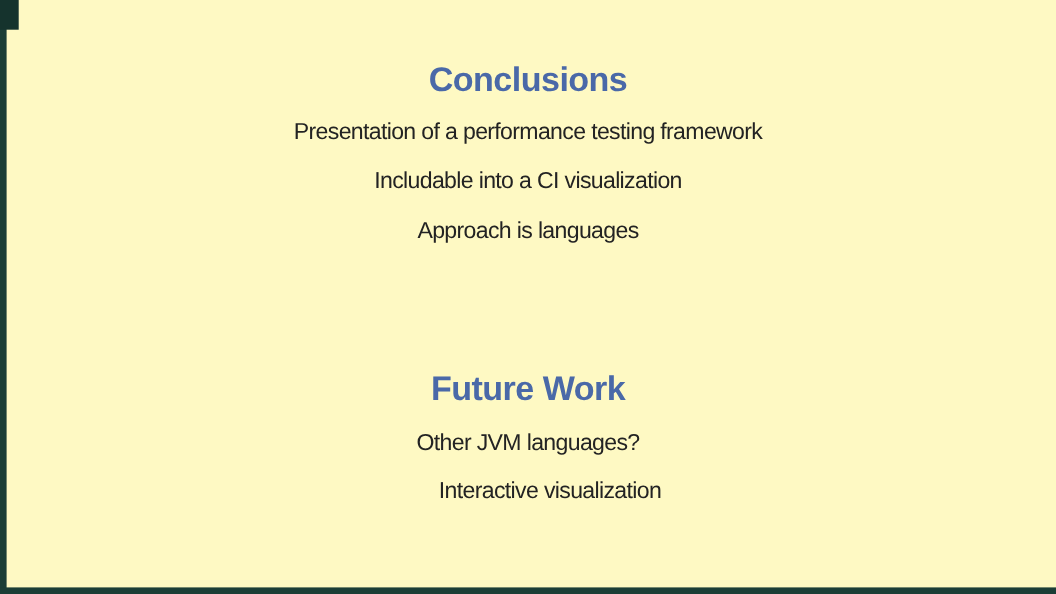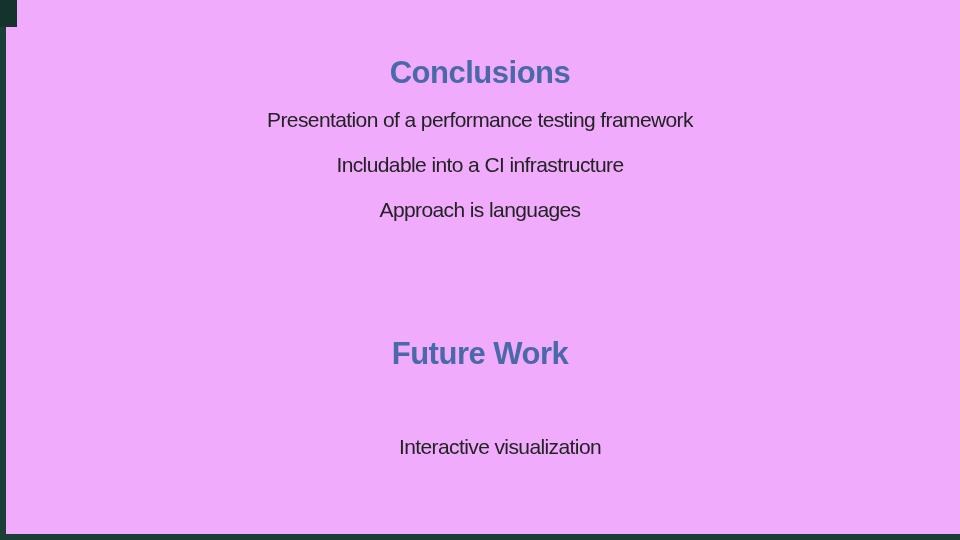--- a/index.html
+++ b/index.html
@@ -5,21 +5,21 @@
   * { margin: 0; padding: 0; box-sizing: border-box; }
   html, body {
     width: 960px; height: 540px;
     font-family: "Liberation Sans", sans-serif;
     background: #ffffff;
     overflow: hidden;
   }
   .slide {
     position: relative;
     width: 960px; height: 540px;
-    background: #f0abfc;
+    background: #fef9c3;
   }
   
   .frame-left {
     position: absolute; left: 0; top: 0;
     width: 6px; height: 540px;
     background: #1b3e36;
   }
   .frame-bottom {
     position: absolute; left: 0; bottom: 0;
     width: 960px; height: 6px;
@@ -62,23 +62,24 @@
 <div class="slide">
 
   <div class="frame-left"></div>
   <div class="frame-bottom"></div>
   <div class="frame-corner-tab"></div>
 
   <div class="line heading pos-title">Conclusions</div>
 
   <div class="line body-text pos-line1">Presentation of a performance testing framework</div>
 
-  <div class="line body-text pos-line2">Includable into a CI infrastructure</div>
+  <div class="line body-text pos-line2">Includable into a CI visualization</div>
 
   <div class="line body-text pos-line3">Approach is languages</div>
 
 
   <div class="line heading pos-future">Future Work</div>
 
+  <div class="line body-text pos-jvm">Other JVM languages?</div>
 
   <div class="line body-text pos-viz">Interactive visualization</div>
 
 </div>
 
 </body></html>

